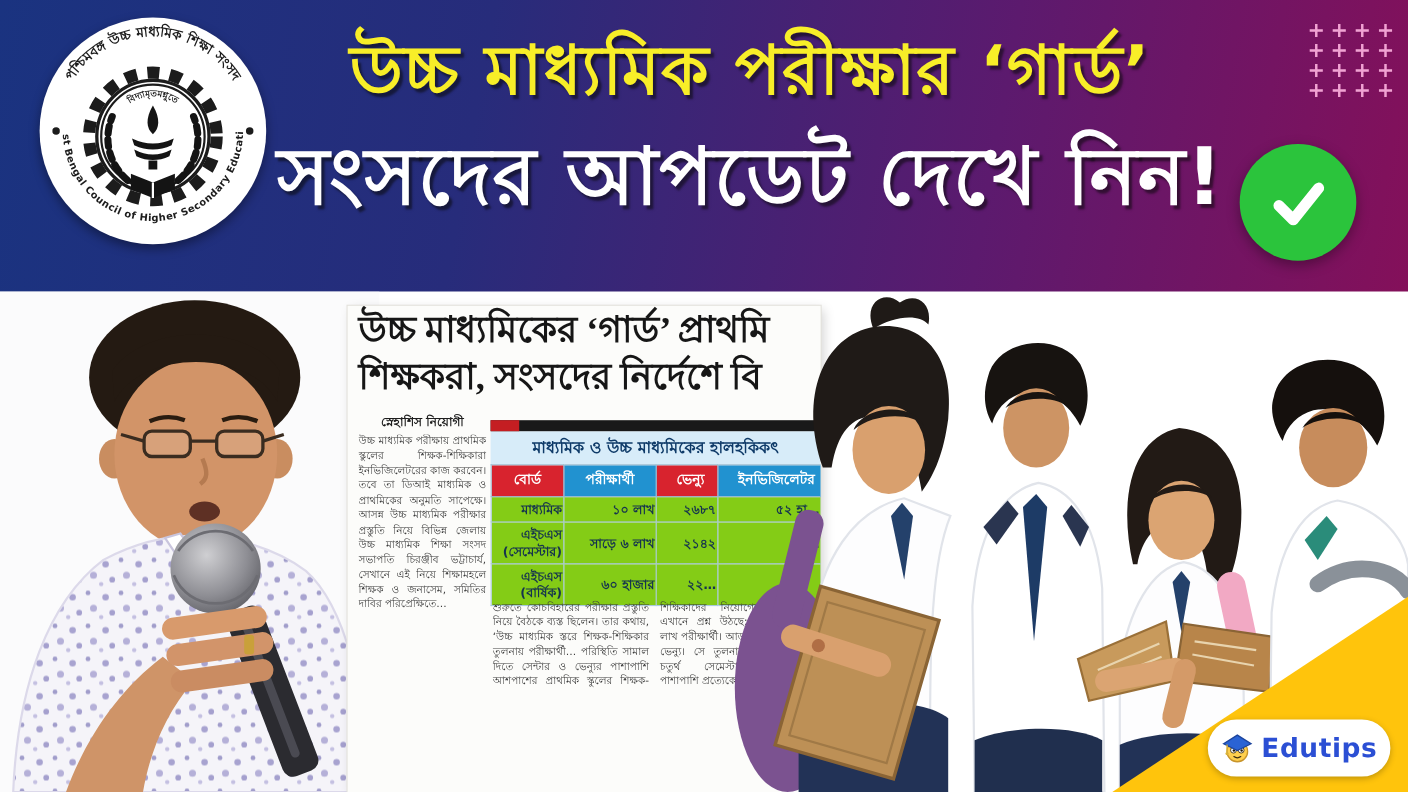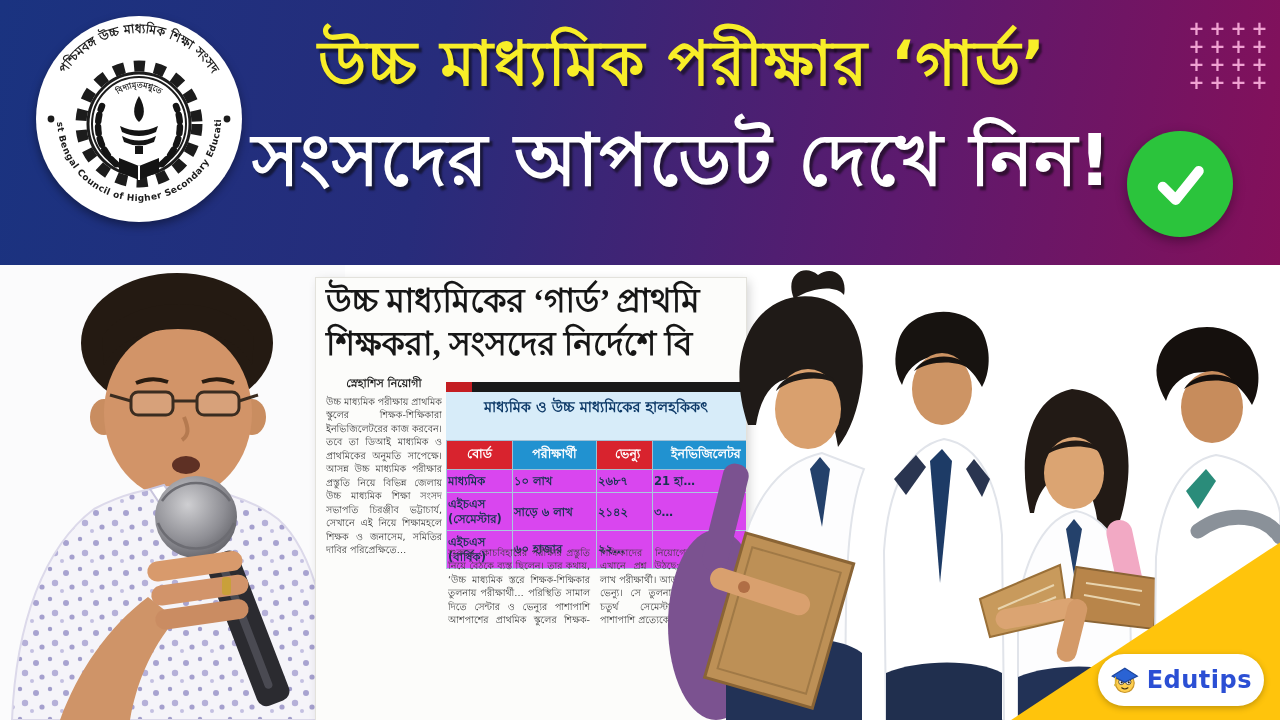--- a/index.html
+++ b/index.html
@@ -35,27 +35,27 @@
     font-weight:700;font-size:11px;color:#1d1d1d;}
   .np-col-left{position:absolute;left:10px;top:117px;width:116px;height:320px;
     font-size:9.5px;color:#3c3c3c;text-align:justify;line-height:1.42;overflow:hidden;}
   .np-col-bottom{position:absolute;left:132px;top:268px;width:294px;height:170px;
     column-count:2;column-gap:10px;font-size:9.5px;color:#3c3c3c;text-align:justify;
     line-height:1.42;overflow:hidden;}
   .np-table{position:absolute;left:130px;top:104px;width:300px;}
   .np-topbar{height:10px;background:#191919;position:relative;}
   .np-topbar .red{position:absolute;left:0;top:0;width:26px;height:10px;background:#c41e22;}
   .np-title{background:#d7ecf9;color:#0e3a68;font-weight:700;font-size:14.5px;
-    text-align:center;padding:4px 0 20px;}
+    text-align:center;padding:4px 0 2px;}
   .np-table table{width:100%;border-collapse:collapse;table-layout:fixed;}
   .np-table th{color:#fff;font-size:12.5px;font-weight:700;padding:4px 18px;border:1px solid #9fbfd4;}
   .np-table th.hred{background:#d8232e;}
   .np-table th.hblue{background:#2192d0;}
-  .np-table td{background:#d946ef;color:#15334f;font-size:11.5px;font-weight:600;
-    text-align:left;border:1px solid #a9c9dd;padding:4px 1px;line-height:1.25;}
+  .np-table td{background:#84cc16;color:#15334f;font-size:11.5px;font-weight:600;
+    text-align:right;border:1px solid #a9c9dd;padding:4px 1px;line-height:1.25;}
   .students{position:absolute;left:598px;top:0;width:682px;height:455px;}
   .wedge{position:absolute;left:0;top:0;width:1280px;height:455px;background:#ffc40c;
     clip-path:polygon(79% 100%,100% 61%,100% 100%);}
   .brand-pill{position:absolute;right:16px;bottom:14px;width:166px;height:52px;background:#fff;
     border-radius:26px;display:flex;align-items:center;gap:7px;padding:0 12px;box-sizing:border-box;
     box-shadow:0 2px 6px rgba(0,0,0,.25);}
   .brand-text{color:#2b4fd4;font-weight:800;font-size:24px;letter-spacing:.5px;}
 </style>
 </head>
 <body>
@@ -209,21 +209,21 @@
               <tr>
             <th class="hred">বোর্ড</th>
             <th class="hblue">পরীক্ষার্থী</th>
             <th class="hred">ভেন্যু</th>
             <th class="hblue">ইনভিজিলেটর</th>
           </tr>
           <tr>
             <td>মাধ্যমিক</td>
             <td>১০ লাখ</td>
             <td>২৬৮৭</td>
-            <td>21 হা…</td>
+            <td>৫২ হা…</td>
           </tr>
           <tr>
             <td>এইচএস (সেমেস্টার)</td>
             <td>সাড়ে ৬ লাখ</td>
             <td>২১৪২</td>
             <td>৩…</td>
           </tr>
           <tr>
             <td>এইচএস (বার্ষিক)</td>
             <td>৬০ হাজার</td>

